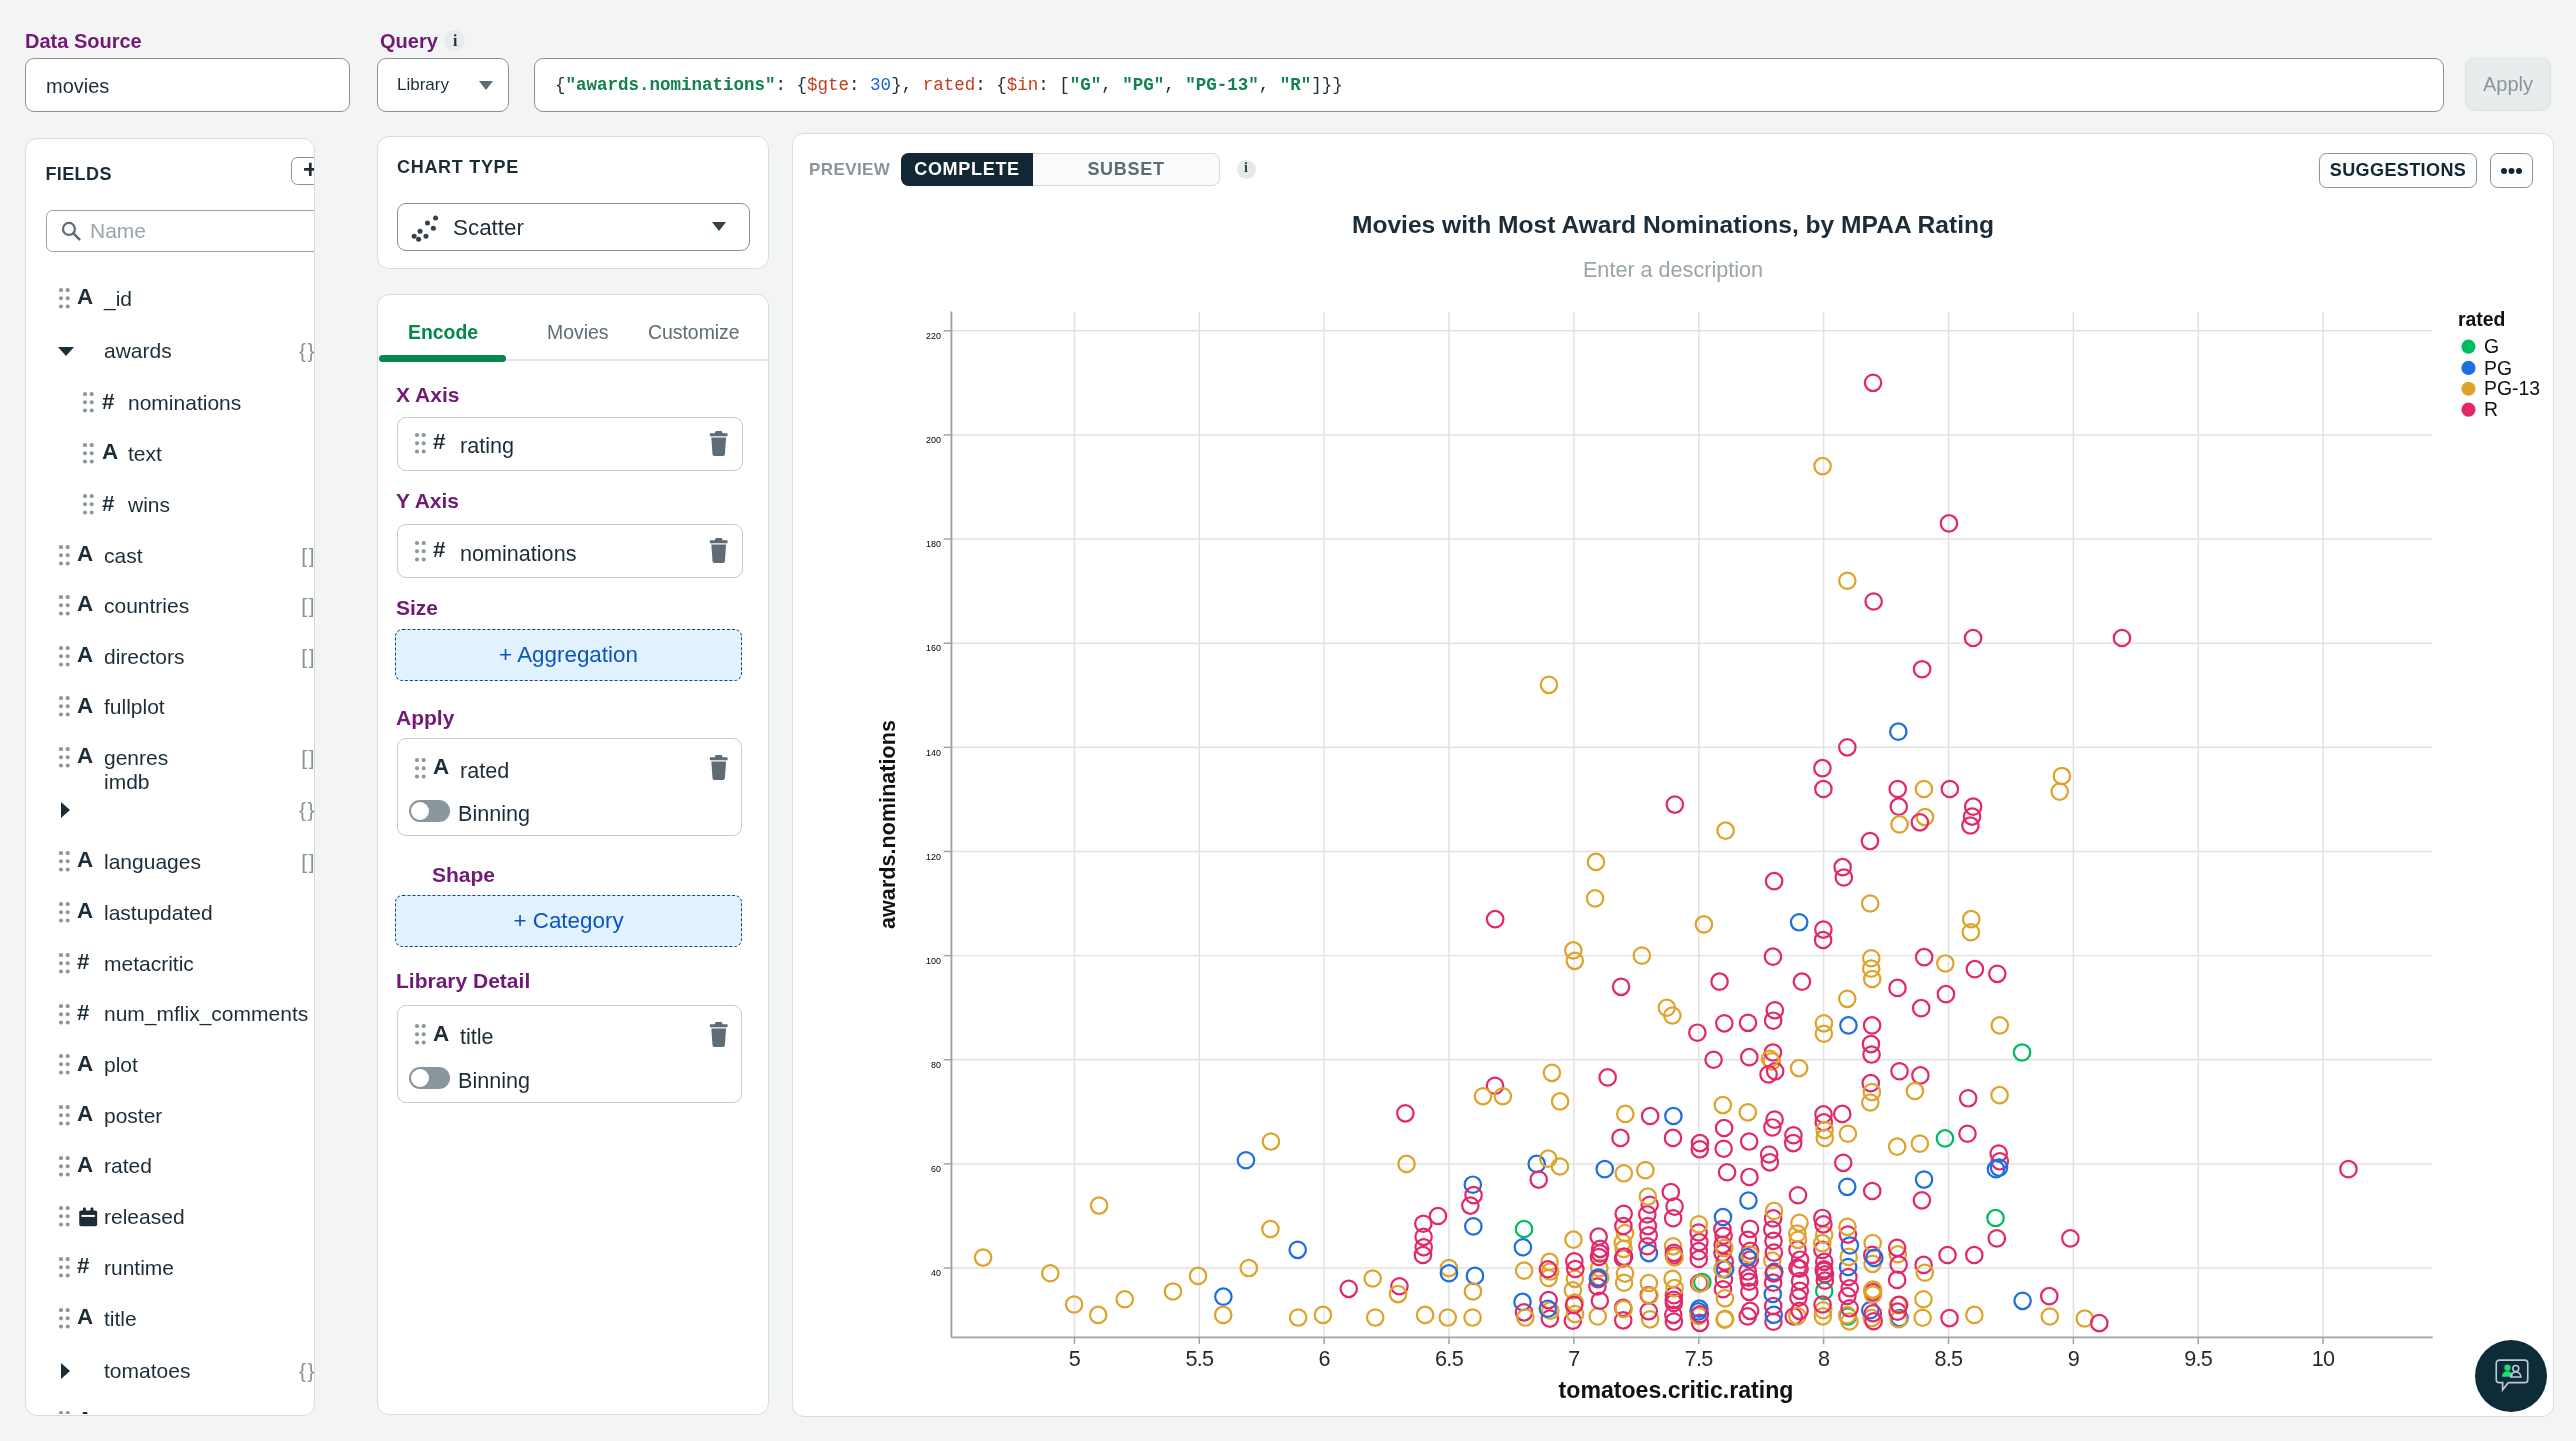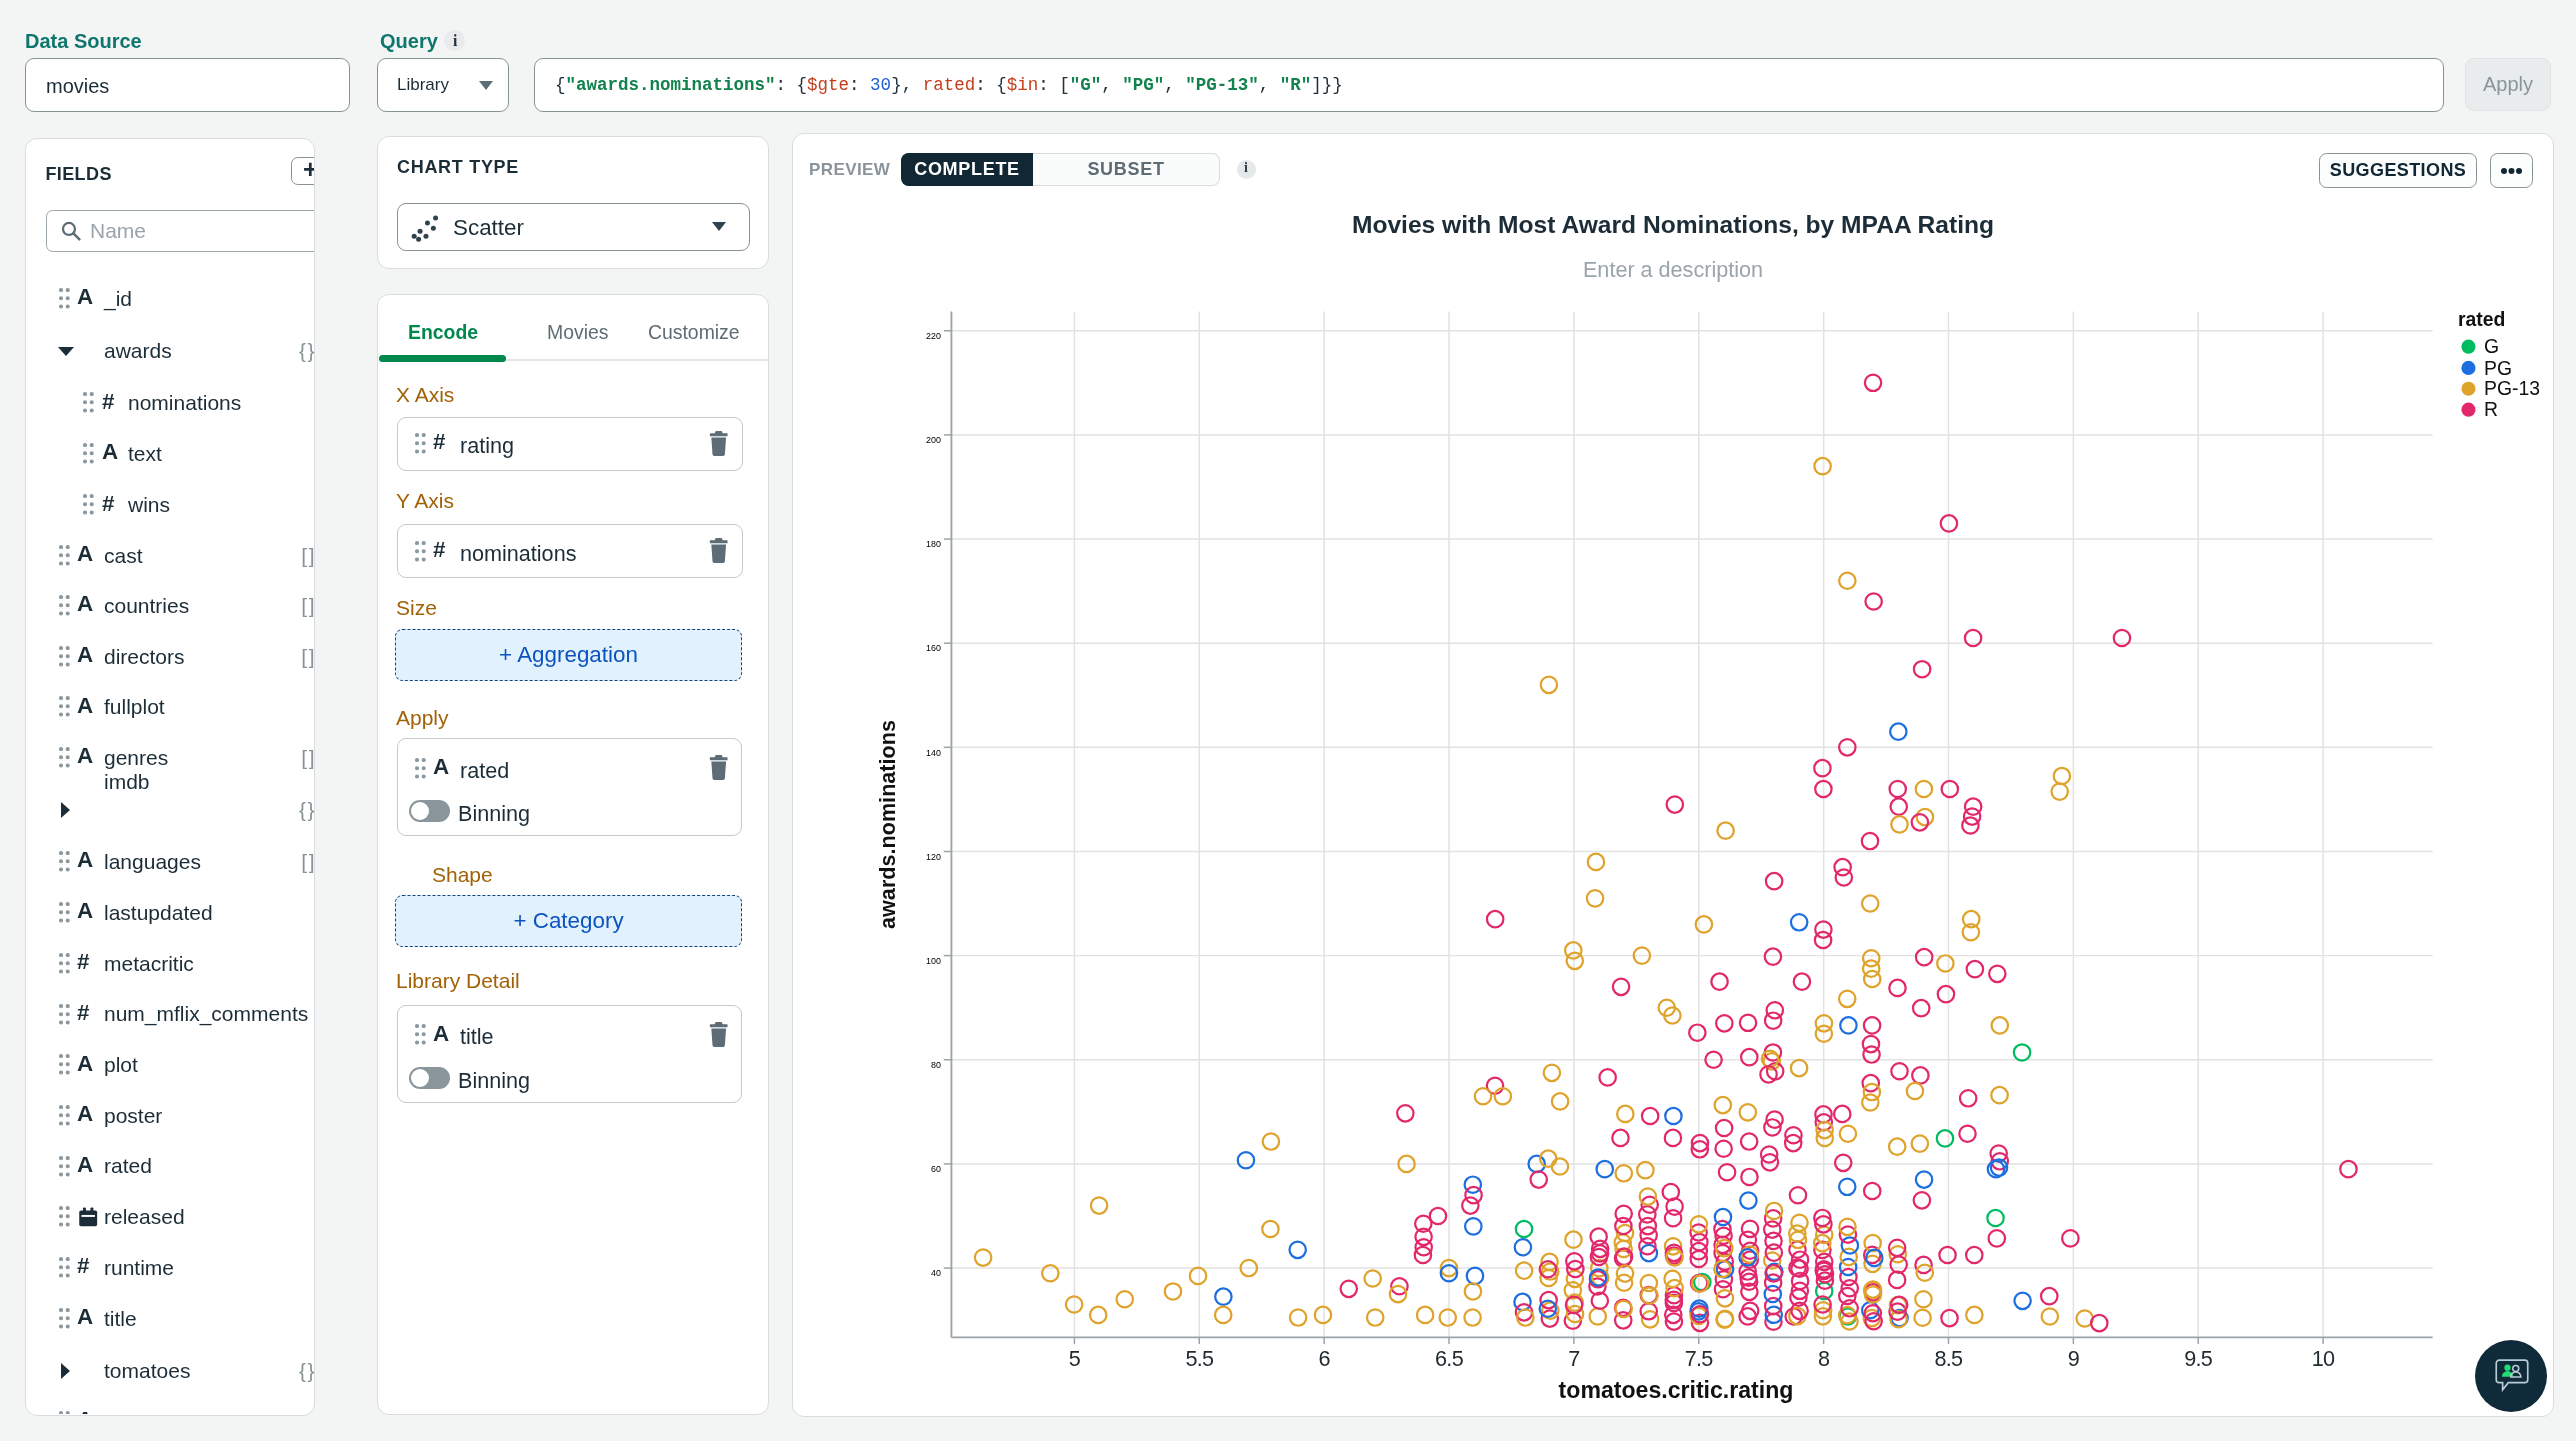--- a/index.html
+++ b/index.html
@@ -1,29 +1,29 @@
 <!DOCTYPE html>
 <html style="font-size:12px"><head><meta charset="utf-8">
 <style>
 * { margin:0; padding:0; box-sizing:border-box; }
 html,body { width:2576px; height:1441px; background:#f3f5f5; font-family:"Liberation Sans", sans-serif; position:relative; overflow:hidden; color:#1c2d38; }
 .abs { position:absolute; }
 .panel { position:absolute; background:#fff; border:1.5px solid #d8dcde; border-radius:12px; }
-.toplabel { position:absolute; font-size:20px; font-weight:bold; color:#0f766e; }
+.toplabel { position:absolute; font-size:20px; font-weight:bold; color:#701a75; }
 .input { position:absolute; background:#fff; border:1.5px solid #889397; border-radius:9px; }
 .dots { position:absolute; width:9.7px; height:21.6px; }
 .dots::before { content:""; position:absolute; left:0; top:0; width:3.7px; height:3.7px; border-radius:50%; background:#8b98a0;
  box-shadow: 0 8.2px 0 #8b98a0, 0 16.4px 0 #8b98a0, 6.7px 0 0 #8b98a0, 6.7px 8.2px 0 #8b98a0, 6.7px 16.4px 0 #8b98a0; }
 .ficon { position:absolute; font-size:22.4px; font-weight:bold; color:#1c2d38; line-height:1.2; }
 .fsvg { position:absolute; }
 .fname { position:absolute; font-size:21px; color:#1c2d38; line-height:1.2; }
 .fright { position:absolute; right:34px; font-size:21px; color:#889397; line-height:1.2; letter-spacing:1.5px; }
 .triopen { position:absolute; width:0; height:0; border-left:8.2px solid transparent; border-right:8.2px solid transparent; border-top:9.7px solid #1c2d38; }
 .triclosed { position:absolute; width:0; height:0; border-top:8.2px solid transparent; border-bottom:8.2px solid transparent; border-left:9.7px solid #1c2d38; }
-.seclabel { position:absolute; font-size:21px; font-weight:normal; color:#a16207; }
+.seclabel { position:absolute; font-size:21px; font-weight:bold; color:#701a75; }
 .chip { position:absolute; background:#fff; border:1.5px solid #c3cbce; border-radius:9px; }
 .trash { position:absolute; }
 .toggle { position:absolute; width:41px; height:22.4px; background:#8b959c; border-radius:12px; }
 .toggle::before { content:""; position:absolute; left:2.2px; top:2.2px; width:18px; height:18px; background:#fff; border-radius:50%; }
 .bluebox { position:absolute; background:#e1f2fe; border:1.9px dashed #16437c; border-radius:7.5px; text-align:center; font-size:22.4px; color:#0d53c0; }
 .tick { font-size:29px; letter-spacing:-1px; fill:#222b30; font-family:"Liberation Sans",sans-serif; }
 .legtitle { font-size:26px; font-weight:bold; fill:#111; font-family:"Liberation Sans",sans-serif; }
 .legtxt { font-size:26px; fill:#111; font-family:"Liberation Sans",sans-serif; }
 </style></head>
 <body>

